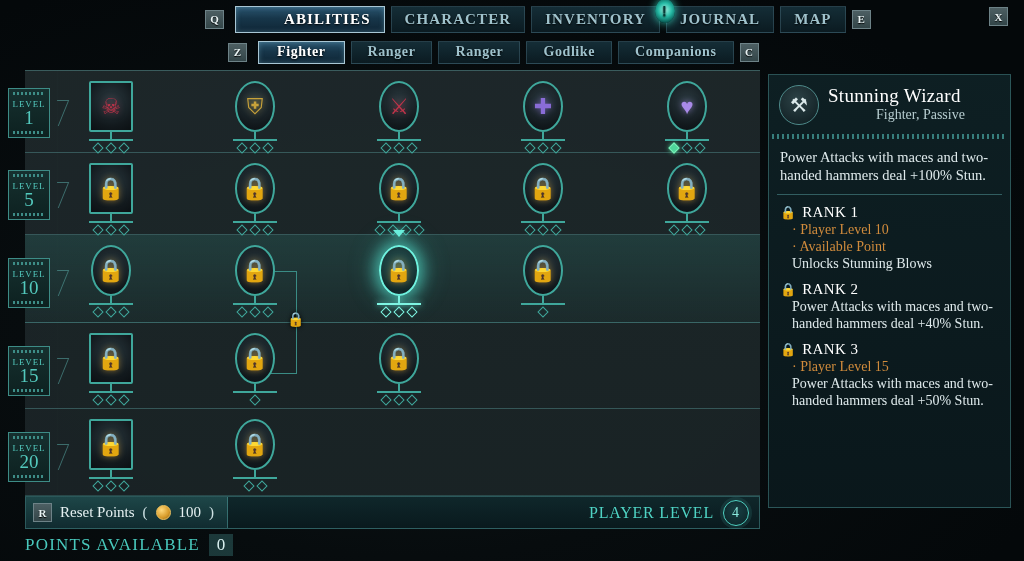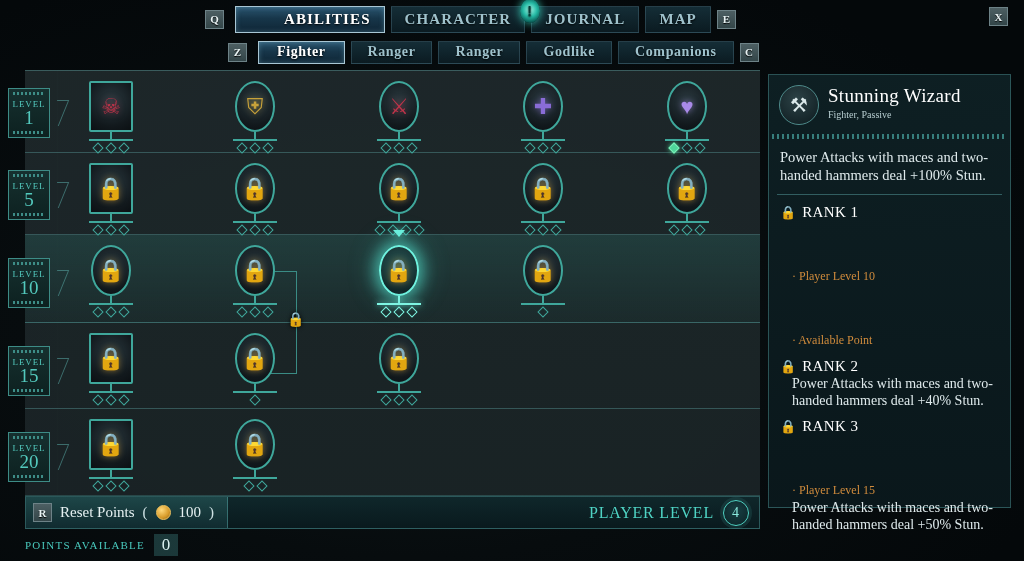--- a/index.html
+++ b/index.html
@@ -145,34 +145,34 @@
   }
   .dhead { display: flex; gap: 9px; padding: 10px 10px 8px 10px; align-items: flex-start; }
   .dicon {
     width: 40px; height: 40px; flex: 0 0 40px; border-radius: 50%;
     background: radial-gradient(circle at 45% 35%, #2c4246 0%, #16262a 70%, #0c1619 100%);
     border: 1px solid #4e8a8a;
     display: flex; align-items: center; justify-content: center;
     font-size: 20px; color: #dbe9ea;
   }
   .dtitle { color: #ffffff; font-size: 19px; line-height: 21px; letter-spacing: .3px; }
-  .dsub { color: #b7cdd0; font-size: 10px; line-height: 17px; }
+  .dsub { color: #b7cdd0; font-size: 14px; line-height: 17px; margin-left: 48px; }
   .ddiv {
     height: 5px; margin: 1px 3px 0 3px;
     background: repeating-linear-gradient(90deg,#3e8f8c 0 2px, transparent 2px 5px);
     opacity: .85;
   }
   .ddesc { color: #dfeaec; font-size: 14.5px; line-height: 18px; padding: 9px 11px 10px 11px; }
   .dhr { height: 1px; background: rgba(95,175,175,.45); margin: 0 8px; }
   .ranks { padding: 9px 11px 0 11px; }
   .rank { margin-bottom: 9px; }
   .rankhdr { display: flex; align-items: center; gap: 6px; }
   .rankhdr .lk { color: #c8922e; font-size: 13px; }
   .rankhdr .tx { color: #ffffff; font-size: 15px; letter-spacing: .4px; }
-  .req { color: #d08b3c; font-size: 12px; line-height: 17px; padding-left: 12px; margin-top: 47px; }
+  .req { color: #d08b3c; font-size: 14px; line-height: 17px; padding-left: 12px; }
   .reqtxt { color: #dfeaec; font-size: 14px; line-height: 17px; padding-left: 12px; }
 
   
   #footer {
     position: absolute; left: 25px; top: 496px; width: 735px; height: 33px;
     background: linear-gradient(180deg, rgba(16,40,44,.95), rgba(10,26,30,.95));
     border: 1px solid rgba(85,165,165,.45);
     display: flex; align-items: center;
   }
   #resetbtn {
@@ -196,41 +196,44 @@
     border: 1px solid #4fd3c4;
     background: radial-gradient(circle at 50% 40%, #174044, #0c2225);
     display: flex; align-items: center; justify-content: center;
     color: #8ae8dc; font-size: 14px;
     box-shadow: 0 0 0 3px rgba(80,200,190,.12);
   }
   #pointsbar {
     position: absolute; left: 25px; top: 532px; height: 26px;
     display: flex; align-items: center; gap: 9px;
   }
-  #pointsbar .t { color: #49c9bd; font-size: 11px; letter-spacing: 1.2px; }
+  #pointsbar .t { color: #49c9bd; font-size: 17px; letter-spacing: 1.2px; }
   #pointsbar .v {
     color: #d9f0ef; font-size: 17px; min-width: 24px; text-align: center;
     background: rgba(45,95,95,.55); padding: 1px 7px;
   }
 </style>
 </head>
 <body>
 
 <div id="root">
 
   <div class="navrow r1">
     <div style="width:205px"></div>
     <div class="keycap">Q</div>
     <div style="width:11px"></div>
     <div id="maintabs" style="display:flex;align-items:center">
         <div class="tab active">
           <span>ABILITIES</span>
         </div>
         <div class="tab">
           <span>CHARACTER</span>
+        </div>
+        <div class="tab">
+          <span>INVENTORY</span>
         </div>
         <div class="tab">
           <span>JOURNAL</span>
           <span class="badge-alert">!</span>
         </div>
         <div class="tab">
           <span>MAP</span>
         </div>
       </div>
     <div class="keycap">E</div>
@@ -557,20 +560,21 @@
     <div class="ddesc">Power Attacks with maces and two-handed hammers deal +100% Stun.</div>
     <div class="dhr"></div>
     <div class="ranks" id="ranks">
         <div class="rank">
           <div class="rankhdr">
             <span class="lk">🔒</span>
             <span class="tx">RANK 1</span>
           </div>
           <div class="req">· Player Level 10</div>
           <div class="req">· Available Point</div>
+          <div class="reqtxt">Unlocks Stunning Blows</div>
         </div>
         <div class="rank">
           <div class="rankhdr">
             <span class="lk">🔒</span>
             <span class="tx">RANK 2</span>
           </div>
           <div class="reqtxt">Power Attacks with maces and two-handed hammers deal +40% Stun.</div>
         </div>
         <div class="rank">
           <div class="rankhdr">

